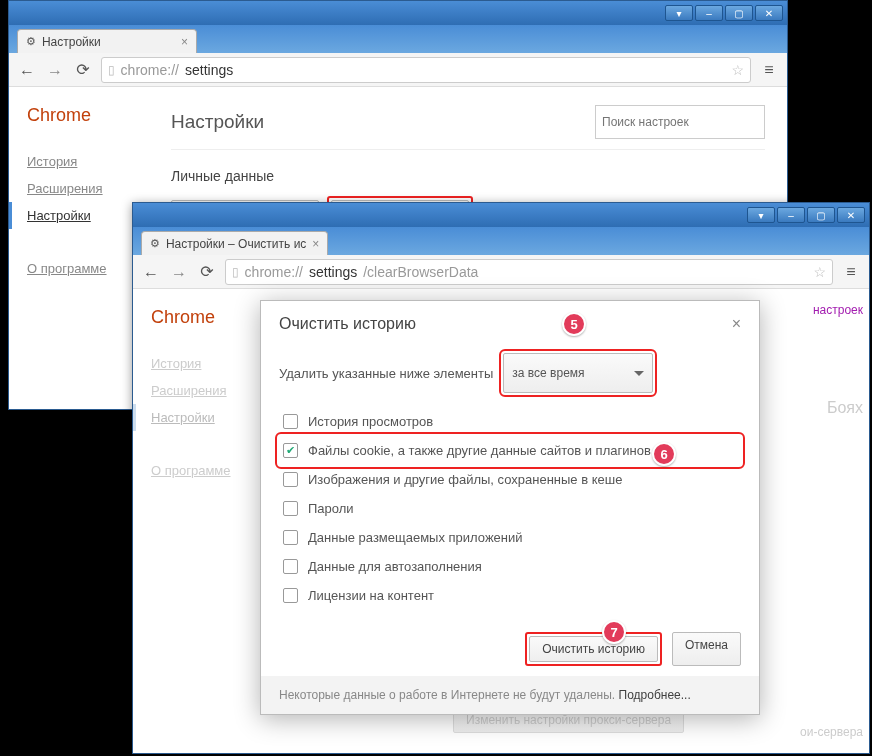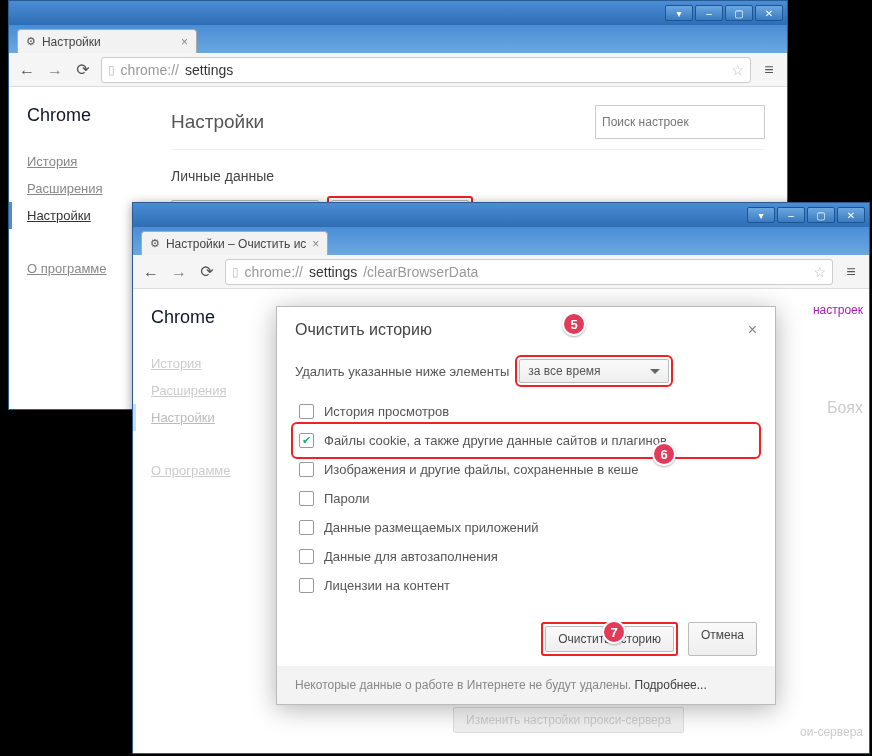--- a/index.html
+++ b/index.html
@@ -89,21 +89,21 @@
     display: flex;
     height: calc(100% - 86px);
     background: #fff;
   }
   .sidebar {
     width: 140px;
     padding: 18px 0 0 18px;
     font-size: 13px;
     color: #888;
   }
-  .sidebar .brand { font-size: 18px; color:#0f172a; margin-bottom: 22px; font-weight: 400; }
+  .sidebar .brand { font-size: 18px; color:#c2410c; margin-bottom: 22px; font-weight: 400; }
   .side-item { padding: 6px 0; cursor:pointer;text-decoration:underline; }
   .side-item.active { color:#333; border-left: 3px solid #4a8dd6; margin-left:-18px; padding-left:15px; }
   .side-gap { height: 26px; }
 
   .main { flex:1; padding: 18px 22px; position:relative; }
   .page-title { font-size: 19px; color:#555; display:flex; align-items:center; gap:12px; border-bottom: 1px solid #eee; padding-bottom: 10px; }
   .search-settings { margin-left:auto; width: 170px; height: 24px; border:1px solid #ccc; font-size:12px; padding:16px 6px; color:#999; }
   .section-h { font-size: 14px; color:#444; margin: 18px 0 12px; }
   .btn {
     display:inline-block;
@@ -139,21 +139,21 @@
     font-size:13px;
     color:#555;
   }
   .dialog-head { padding: 14px 18px 8px; font-size:16px; color:#444; display:flex; align-items:center; }
   .dialog-head .x { margin-left:auto; font-size:16px; color:#888; cursor:pointer; }
   .dialog-body { padding: 4px 18px 12px; }
   .row1 { display:flex; align-items:center; gap:10px; margin: 8px 0 14px; }
   .select {
     border:1px solid #bbb;
     background: linear-gradient(#fafafa,#eee);
-    height:24px;
+    height:40px;
     min-width: 150px;
     display:flex; align-items:center;
     padding: 0 8px;
     font-size:12px;
     position:relative;
   }
   .select .caret { margin-left:auto; border-top:5px solid #666; border-left:5px solid transparent; border-right:5px solid transparent; }
   .chk-row { display:flex; align-items:center; gap:10px; padding:7px 4px; }
   .chk { width:15px;height:15px;border:1px solid #999;border-radius:2px;background:#fff;display:flex;align-items:center;justify-content:center;font-size:11px;color:#2a7; }
   .dialog-foot { padding: 10px 18px; display:flex; justify-content:flex-end; gap:10px; border-top: none; }
@@ -263,21 +263,21 @@
         <div style="position:absolute; right:6px; top:110px; color:#ccc; font-size:16px;">Боях</div>
         <div style="position:absolute; right:6px; top:436px; color:#ccc; font-size:12px;">ои-сервера</div>
         <div style="position:absolute; left:180px; bottom:-4px;">
           <span class="btn dim-text" style="color:#ccc;border-color:#ddd;">Изменить настройки прокси-сервера</span>
         </div>
       </div>
     </div>
   </div>
 </div>
 
-<div class="dialog" style="left:276px; top:300px; width:500px;margin-top:6px;">
+<div class="dialog" style="left:260px; top:300px; width:500px;">
   <div class="dialog-head">
     <span>Очистить историю</span>
     <span class="x">×</span>
   </div>
   <div class="dialog-body">
     <div class="row1">
       <span>Удалить указанные ниже элементы</span>
       <div class="select hl-red-inline">
         <span>за все время</span>
         <span class="caret"></span>

